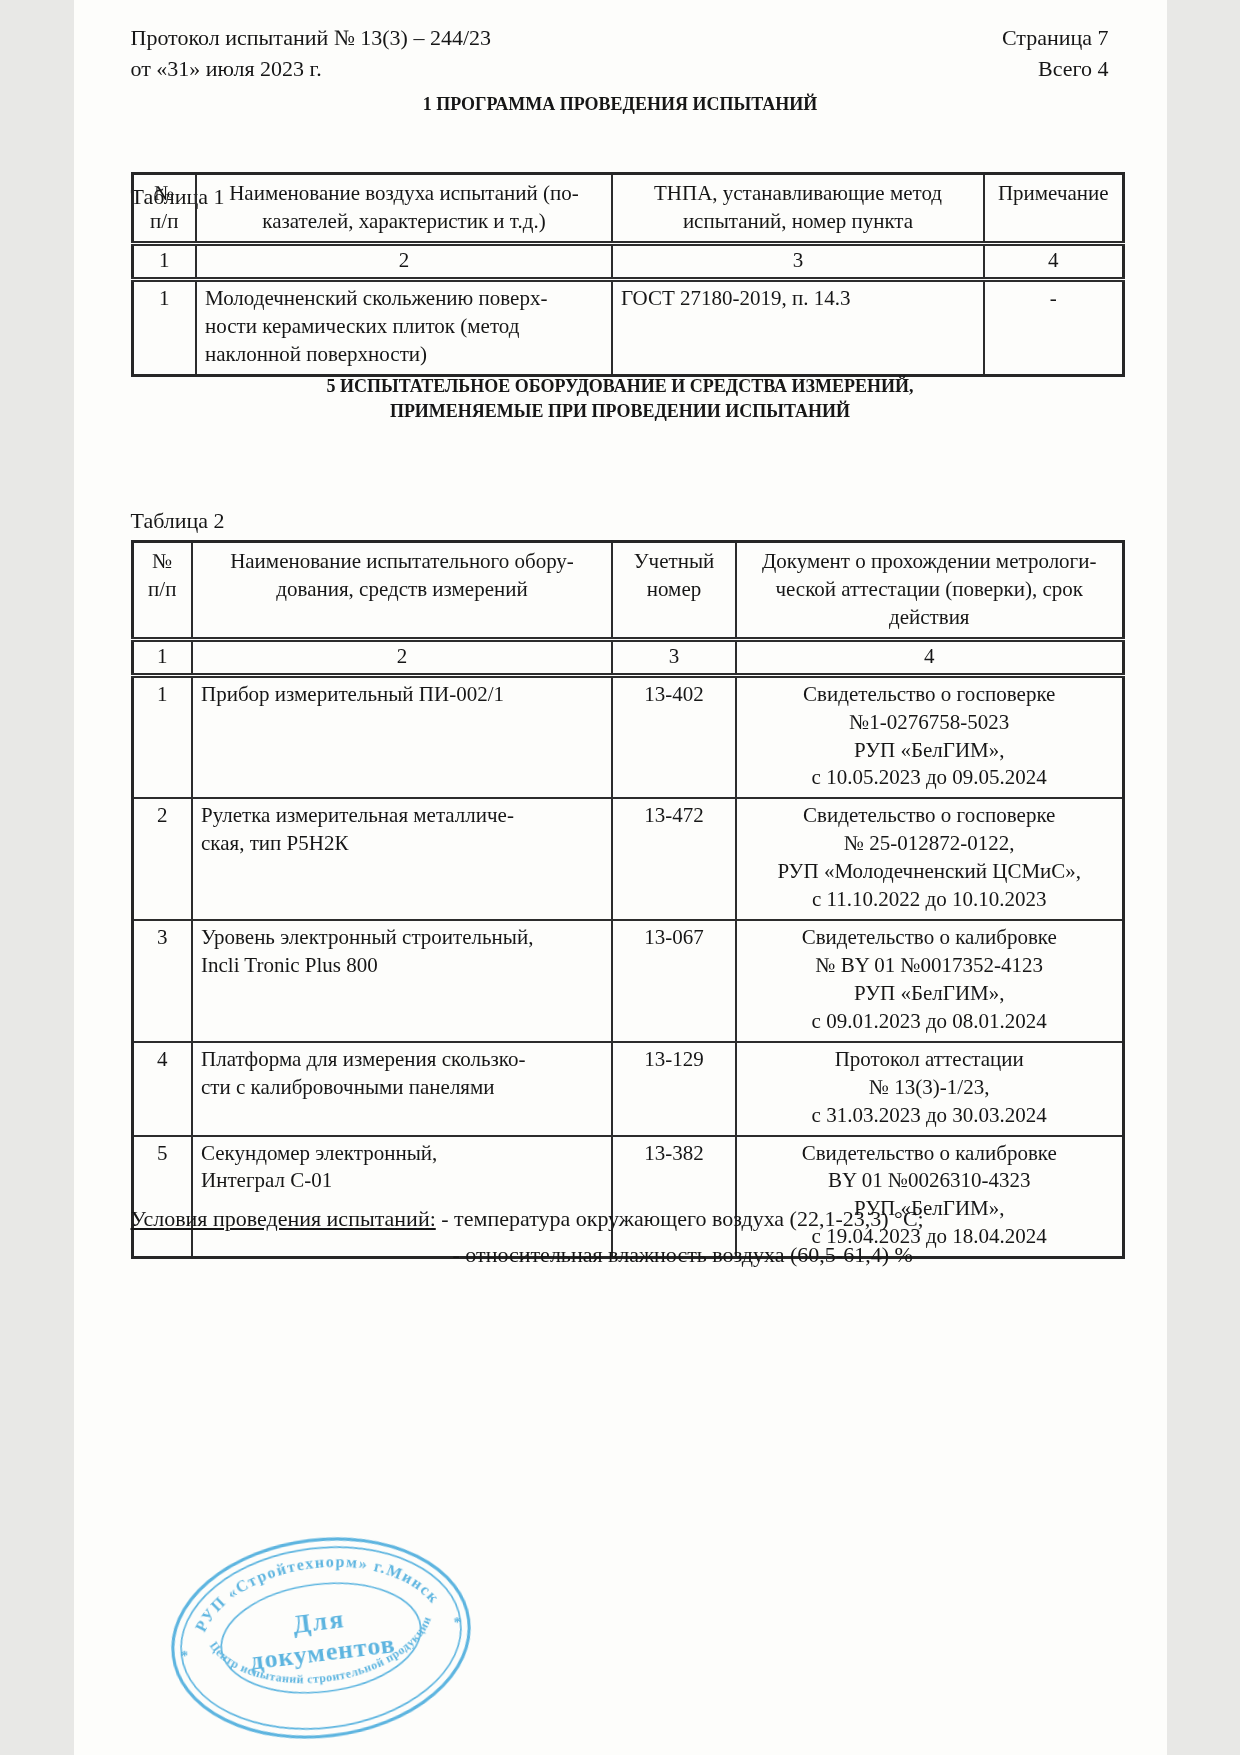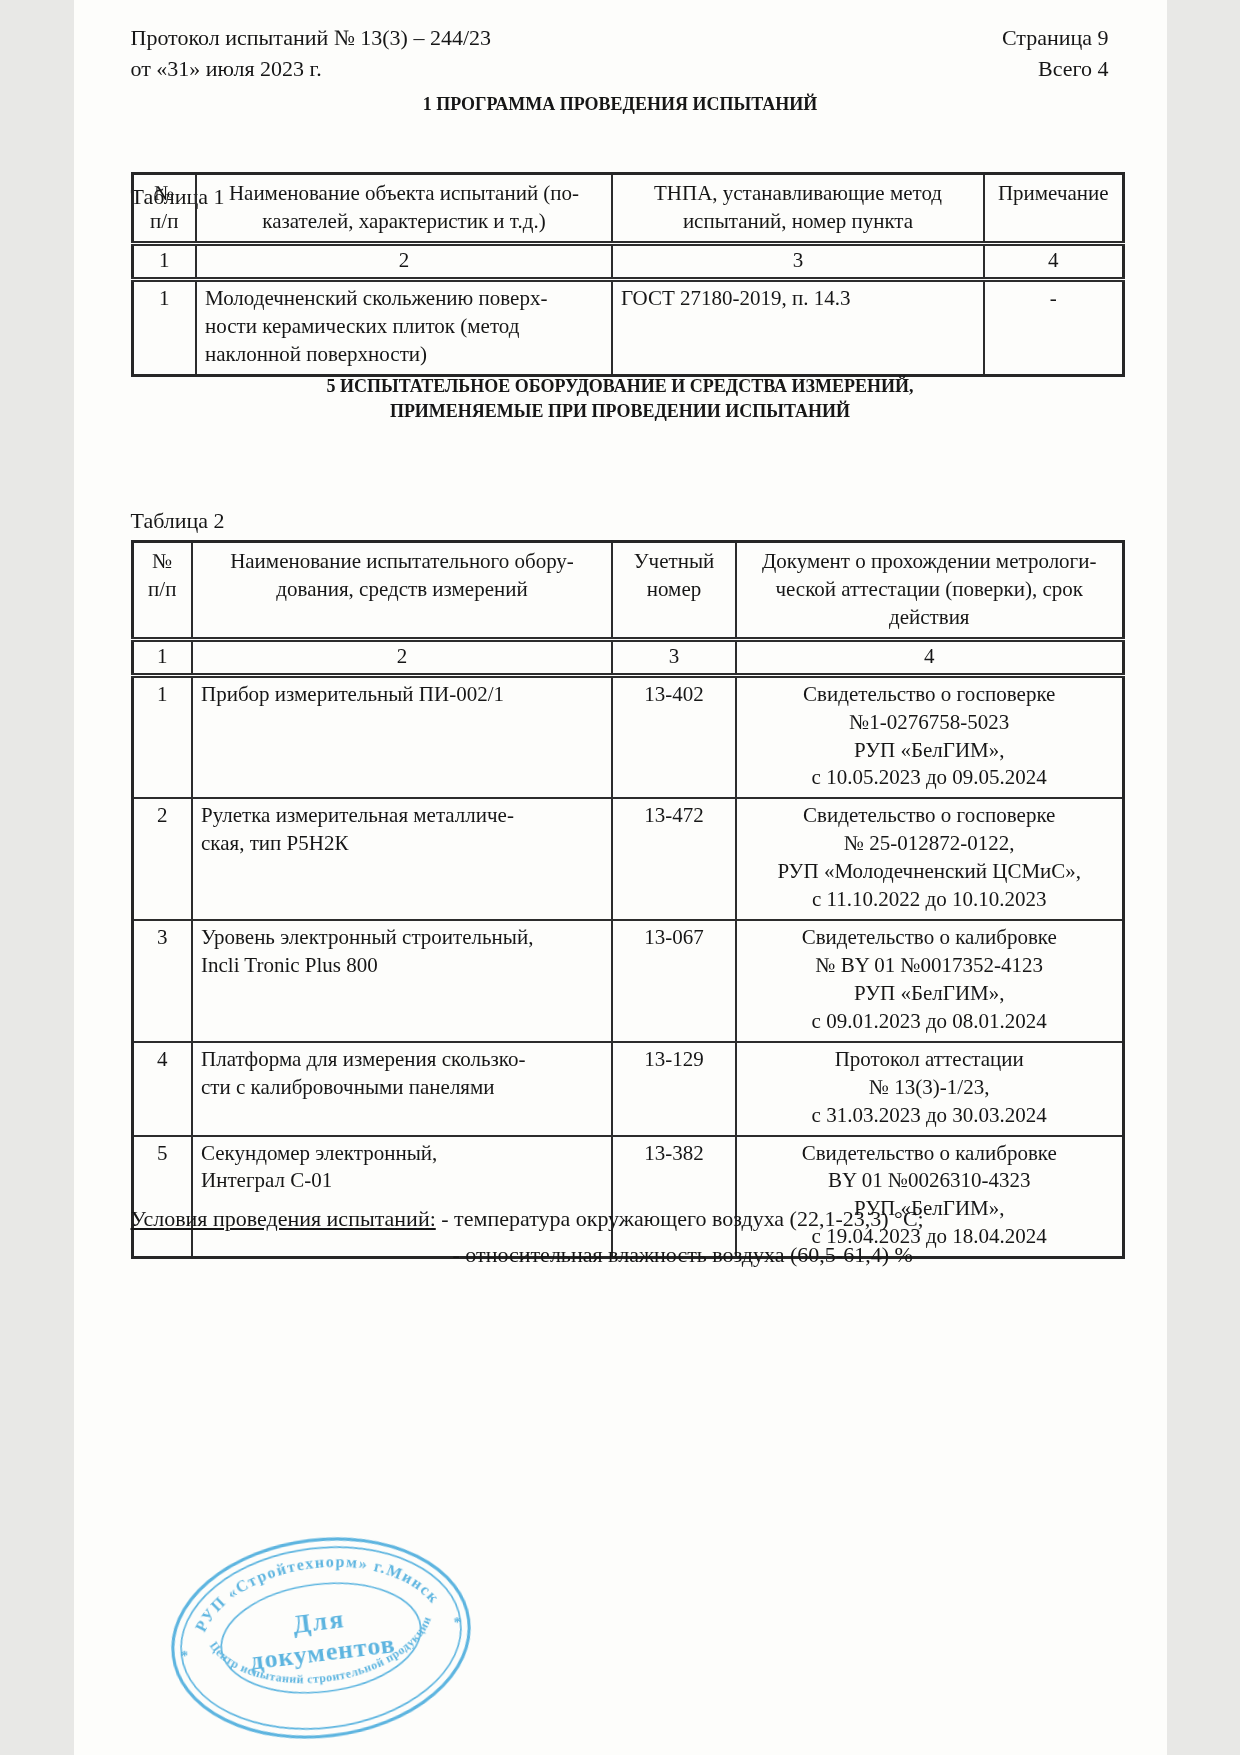--- a/index.html
+++ b/index.html
@@ -73,40 +73,40 @@
 <body>
 
 <div id="page">
 
   <div id="hdr-left" class="abs">
     <div>Протокол испытаний № 13(3) – 244/23</div>
     <div>от «31» июля 2023 г.</div>
   </div>
 
   <div id="hdr-right" class="abs">
-    <div>Страница 9</div>
+    <div>Страница 7</div>
     <div>Всего 4</div>
   </div>
 
   <div id="sec1-title" class="abs sec-title">1 ПРОГРАММА ПРОВЕДЕНИЯ ИСПЫТАНИЙ</div>
 
   <div id="tbl1-label" class="abs tbl-label">Таблица 1</div>
 
   <table id="table1" class="abs doc">
     <colgroup>
       <col style="width:64px">
         <col style="width:416px">
         <col style="width:372px">
         <col style="width:139px">
     </colgroup>
     <thead>
       <tr>
         <th>№
 п/п</th>
-        <th>Наименование объекта испытаний (по-
+        <th>Наименование воздуха испытаний (по-
 казателей, характеристик и т.д.)</th>
         <th>ТНПА, устанавливающие метод
 испытаний,  номер пункта</th>
         <th>Примечание</th>
       </tr>
     </thead>
     <tbody>
       <tr class="numrow">
         <td>1</td>
         <td>2</td>

